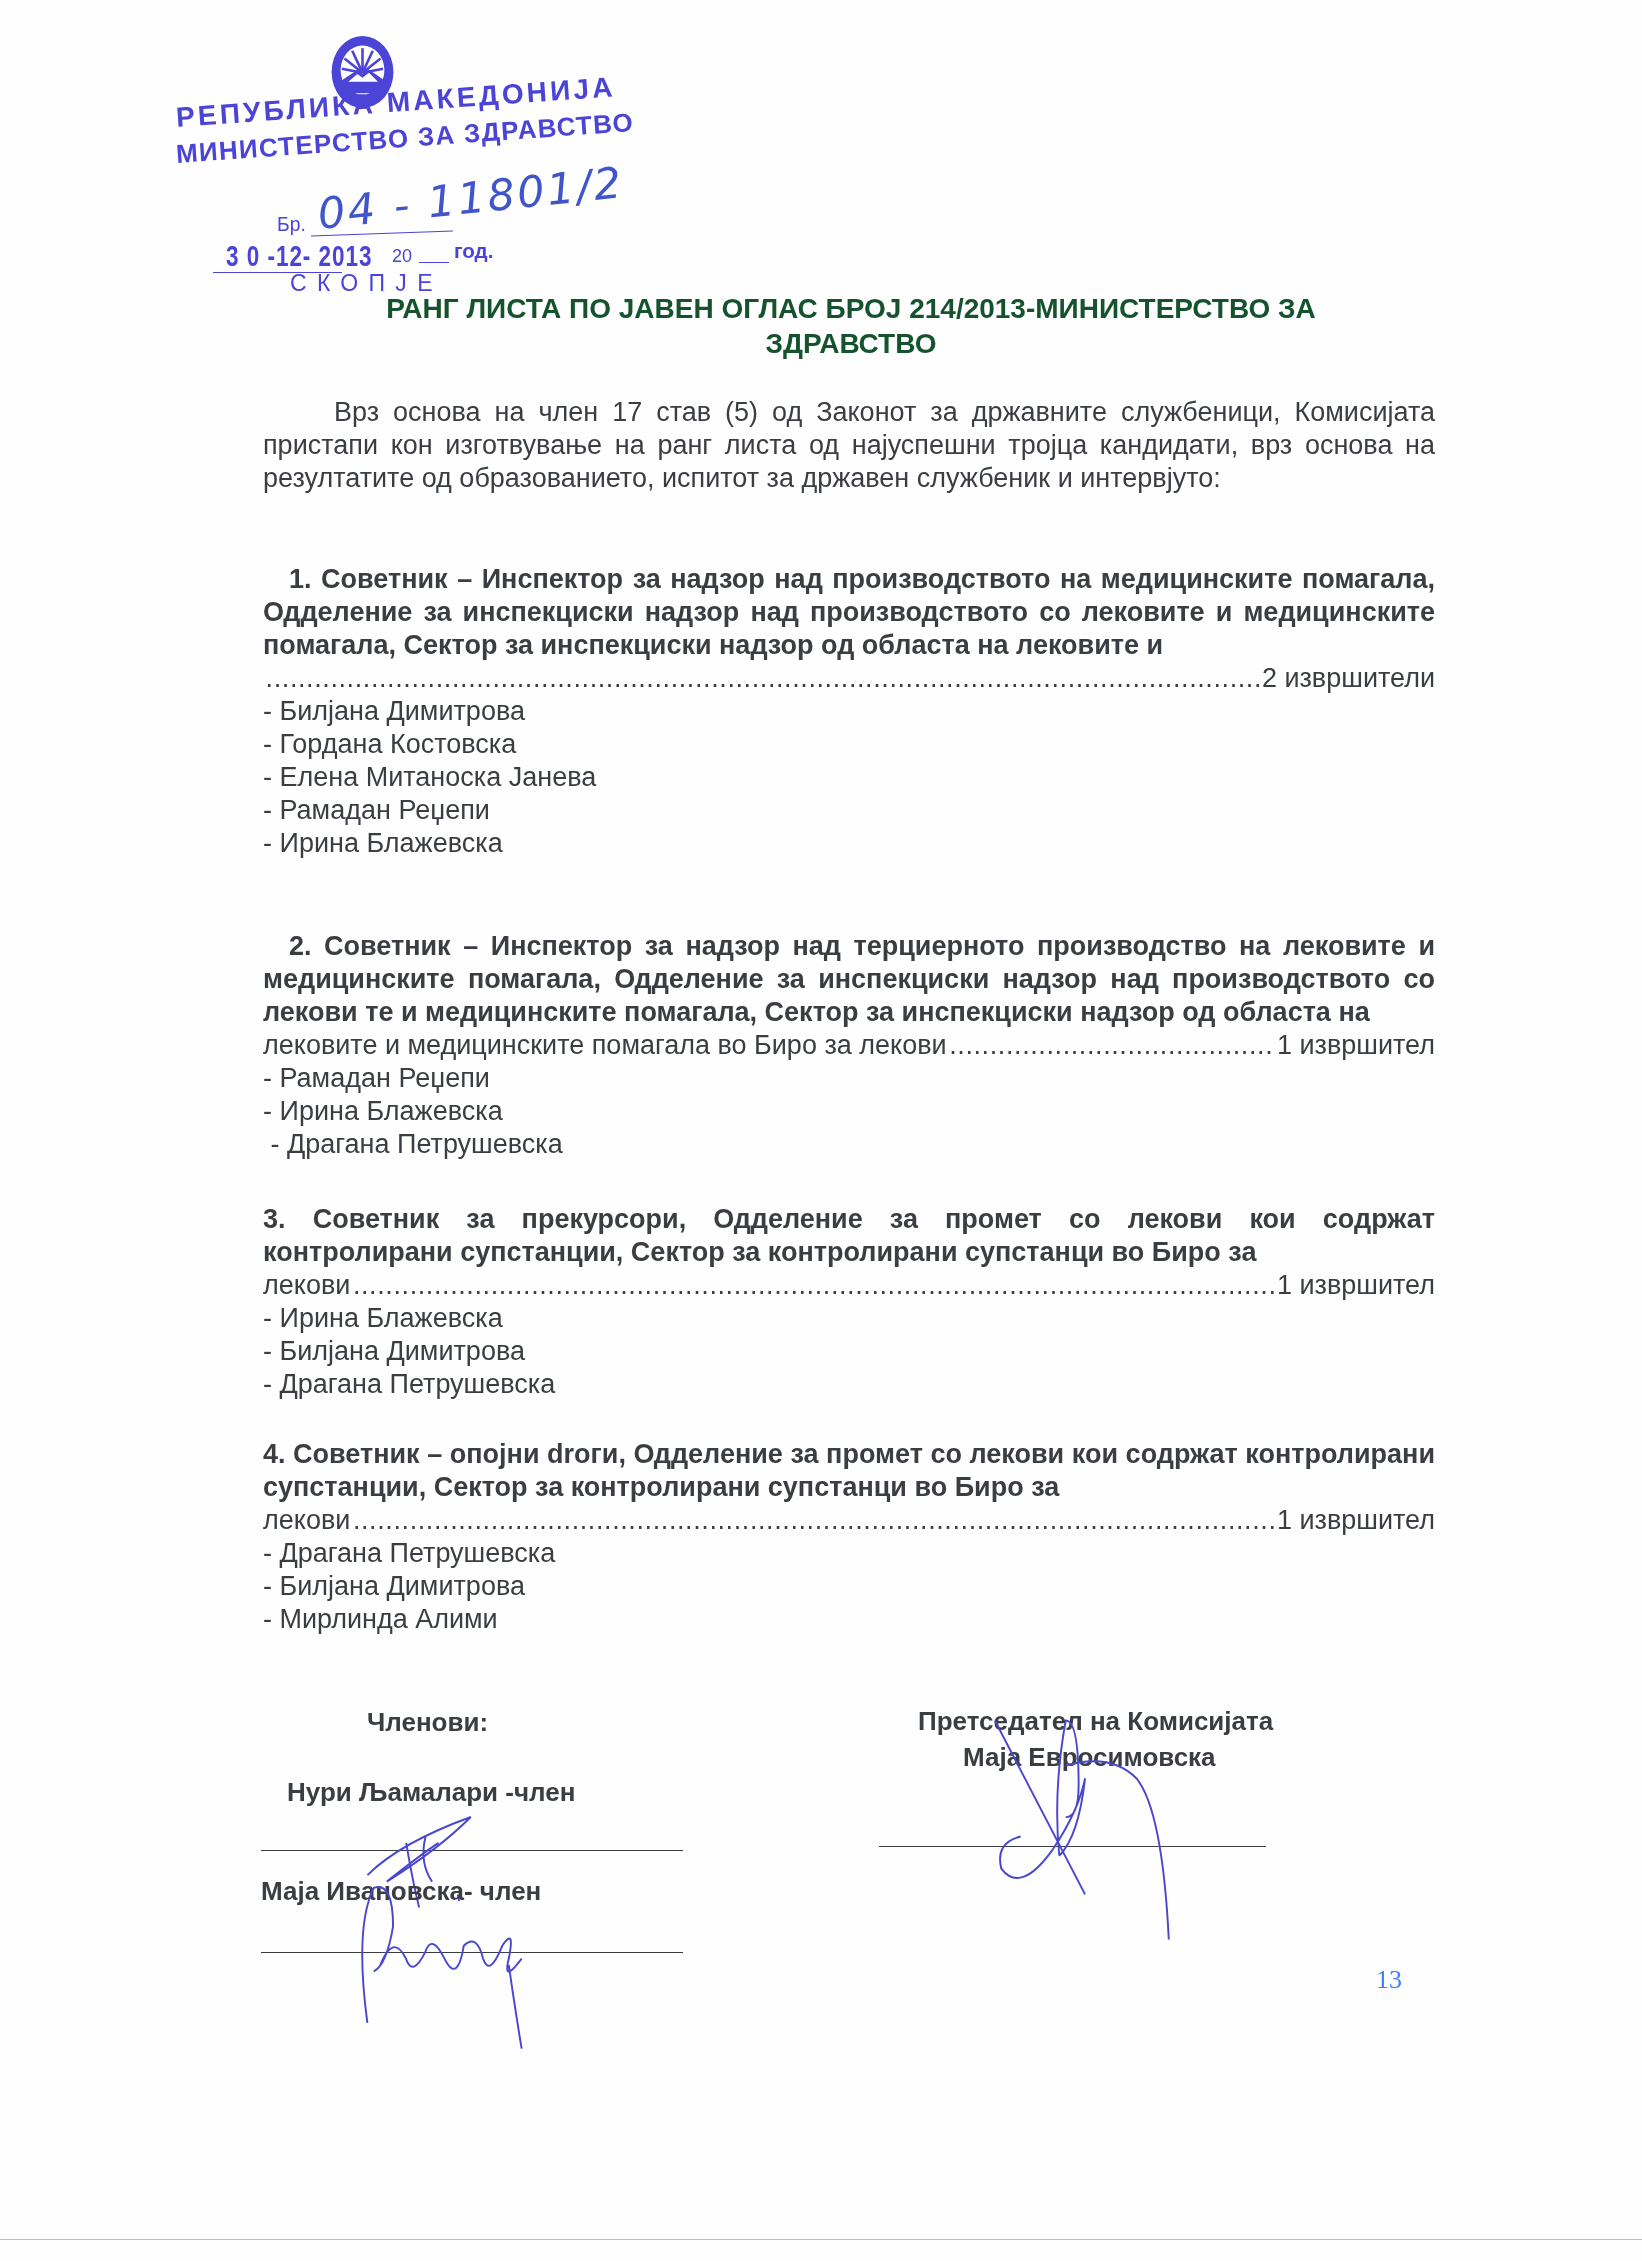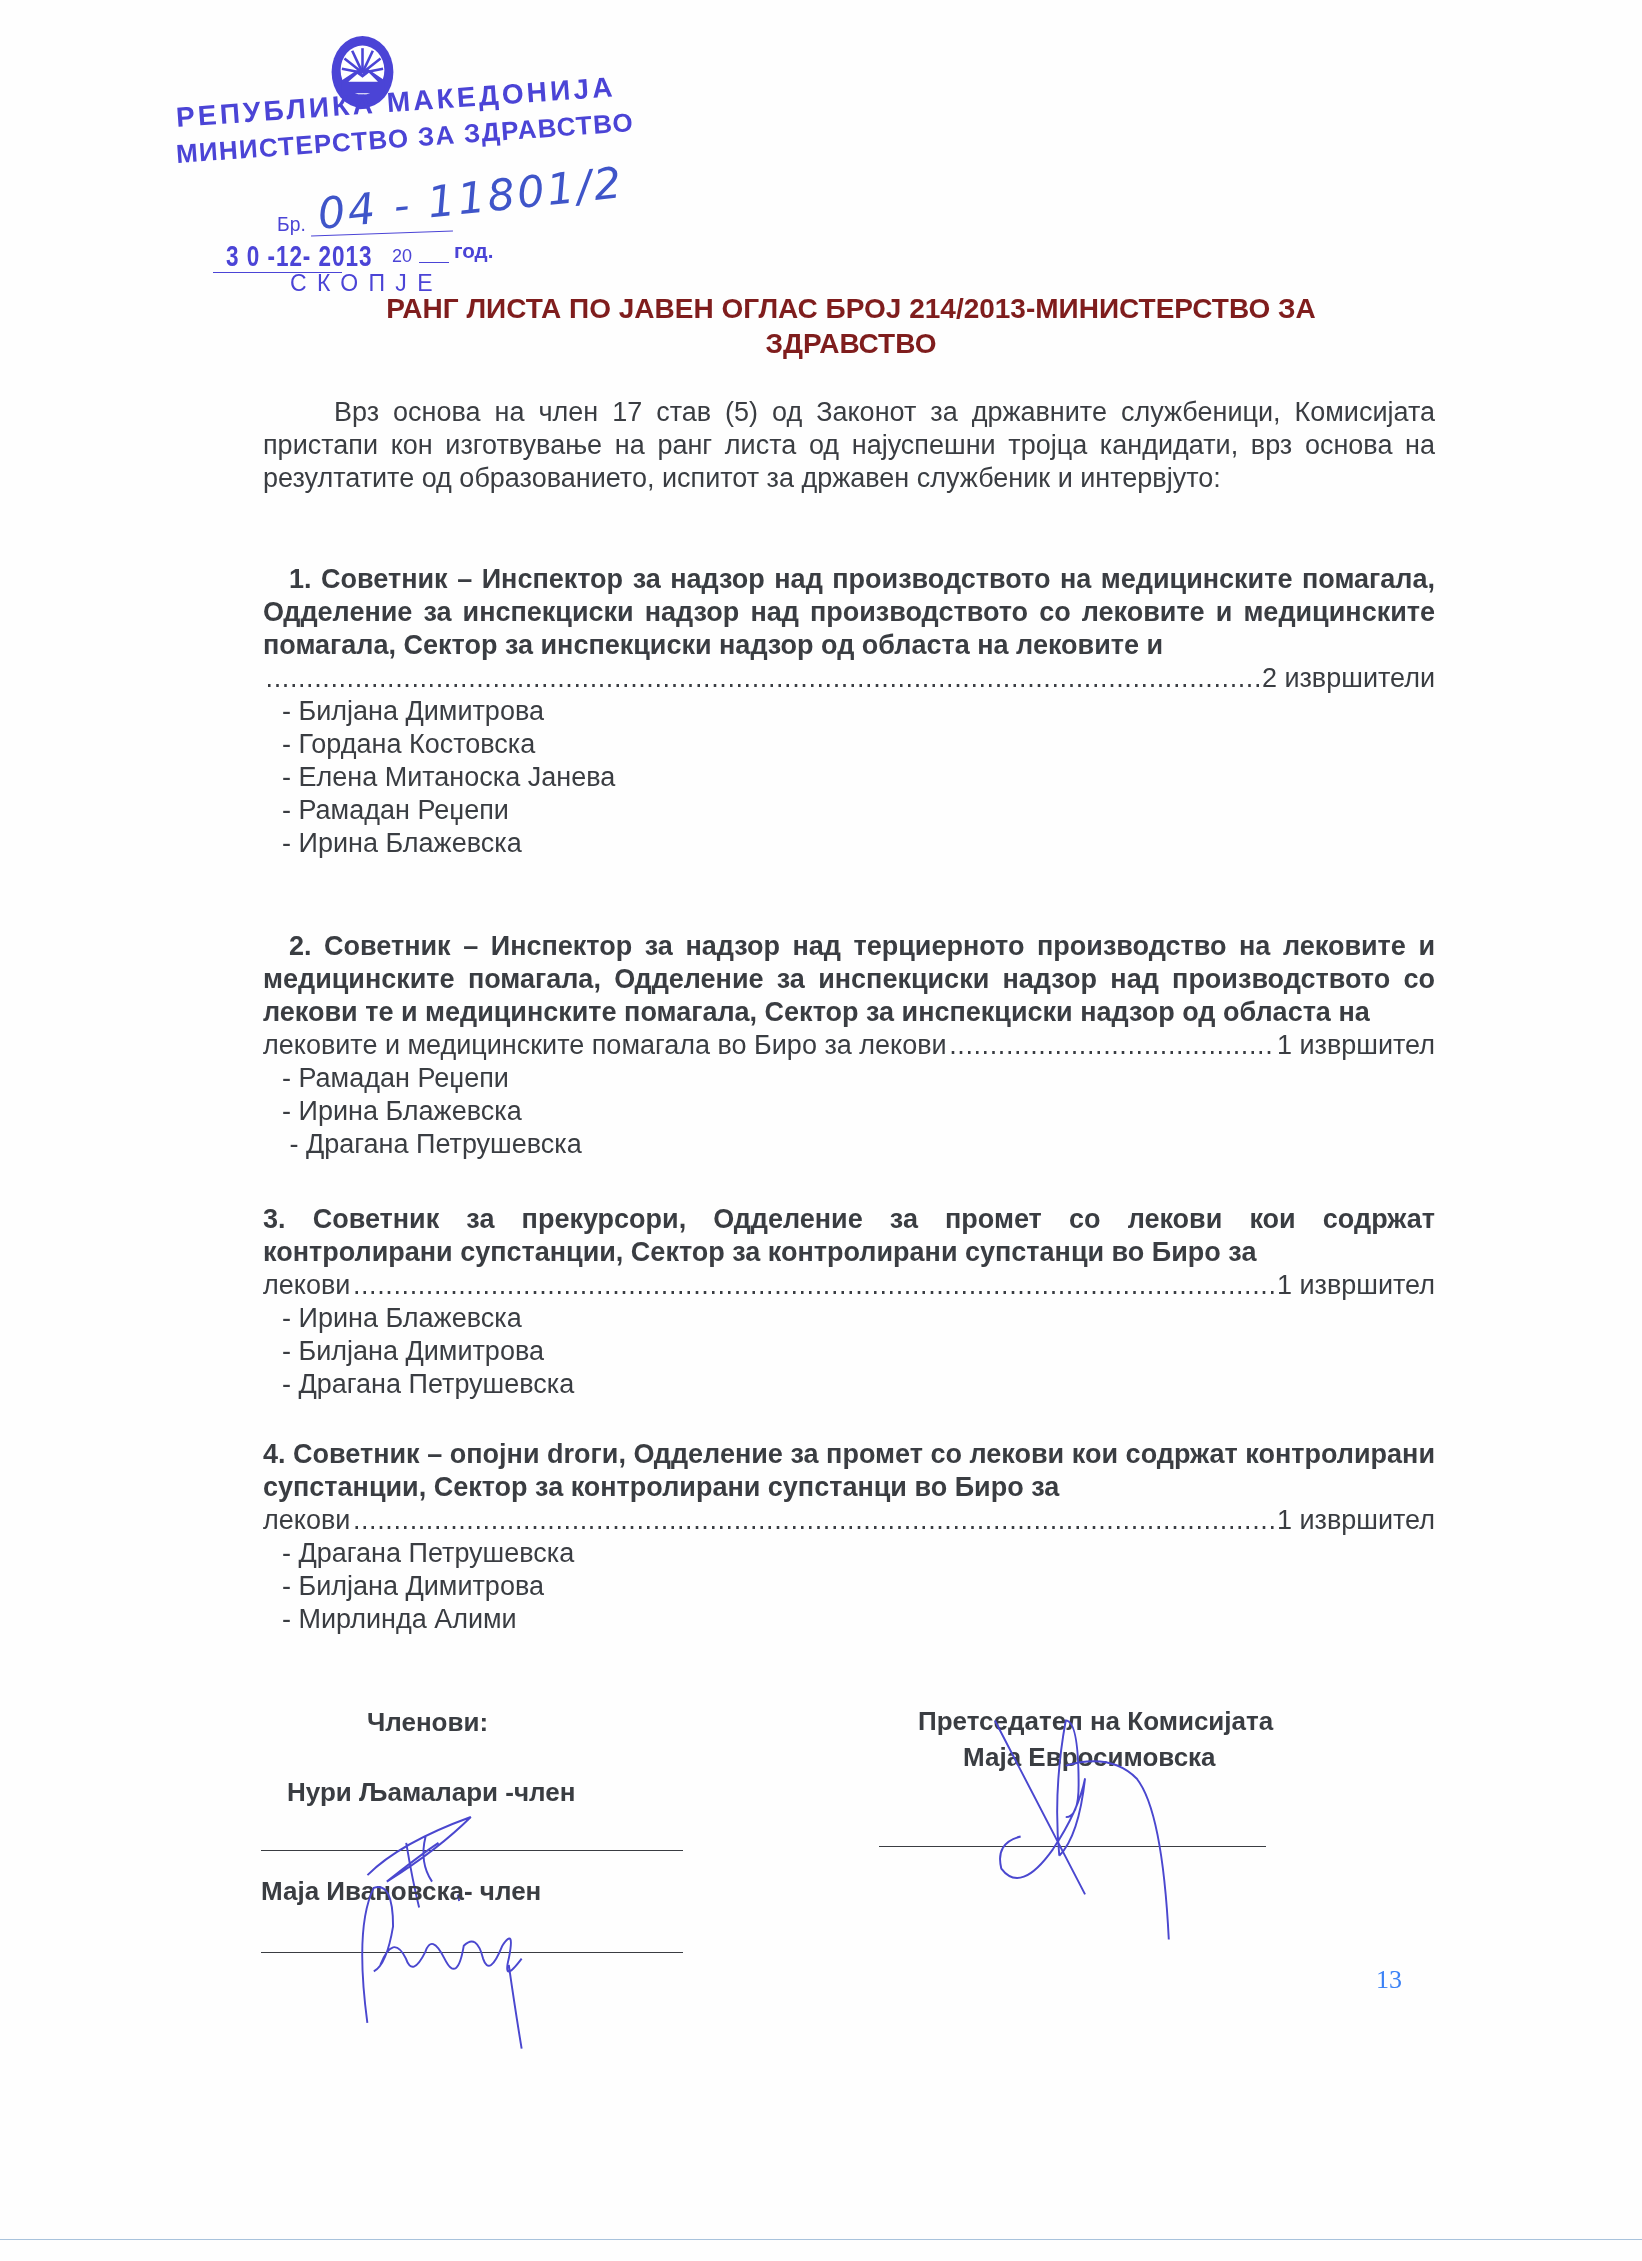--- a/index.html
+++ b/index.html
@@ -21,32 +21,32 @@
   .stamp .date { position: absolute; left: 84px; top: 213px; font-size: 30px; letter-spacing: 1.3px; white-space: nowrap;
                  transform: scaleX(0.75); transform-origin: left top; font-weight: bold; }
   .stamp .date-line { position: absolute; left: 71px; top: 246px; width: 129px; border-top: 1.9px solid #4b44d6; }
   .stamp .year-suffix { position: absolute; left: 250px; top: 220px; font-size: 18px; }
   .stamp .year-blank { position: absolute; left: 277px; top: 236px; width: 30px; border-top: 1.9px solid #4b44d6; }
   .stamp .god { position: absolute; left: 312px; top: 213px; font-size: 20.6px; font-weight: bold; }
   .stamp .city { position: absolute; left: 148px; top: 244px; font-size: 23px; letter-spacing: 10.3px; white-space: nowrap; }
 
   
   .title { position: absolute; left: 271px; top: 291px; width: 1160px; text-align: center; font-weight: bold;
-           font-size: 28px; line-height: 35px; color: #7f1d1d; }
+           font-size: 28px; line-height: 35px; color: #14532d; }
 
   
   .body-text { position: absolute; left: 263px; width: 1172px; font-size: 27px; line-height: 33px; text-align: justify; }
   .intro { top: 396px; text-indent: 71px; }
   .section { position: absolute; left: 263px; width: 1172px; font-size: 27px; line-height: 33px; }
   .section .heading { text-align: justify; font-weight: bold; }
   .section .heading.indent { text-indent: 26px; }
   .section .lastline { display: flex; align-items: baseline; white-space: nowrap; }
   .section .lastline .dots { flex: 1; overflow: hidden; white-space: nowrap; margin: 0 2.6px; letter-spacing: 0.6px; }
   .section .lastline .dots::before { content: "........................................................................................................................................................................................................................................"; }
-  .candidate { white-space: pre; margin-left: 19px; }
+  .candidate { white-space: pre; }
 
   #sec1 { top: 563px; }
   #sec2 { top: 930px; }
   #sec3 { top: 1203px; }
   #sec4 { top: 1438px; }
 
   
   .sig-label { position: absolute; font-weight: bold; font-size: 26px; white-space: nowrap; color: #3a3d42; text-align: right; }
   .sig-line { position: absolute; height: 0; border-top: 1.9px solid #3a3d42; }
   .members-label { left: 367px; top: 1707px; }

